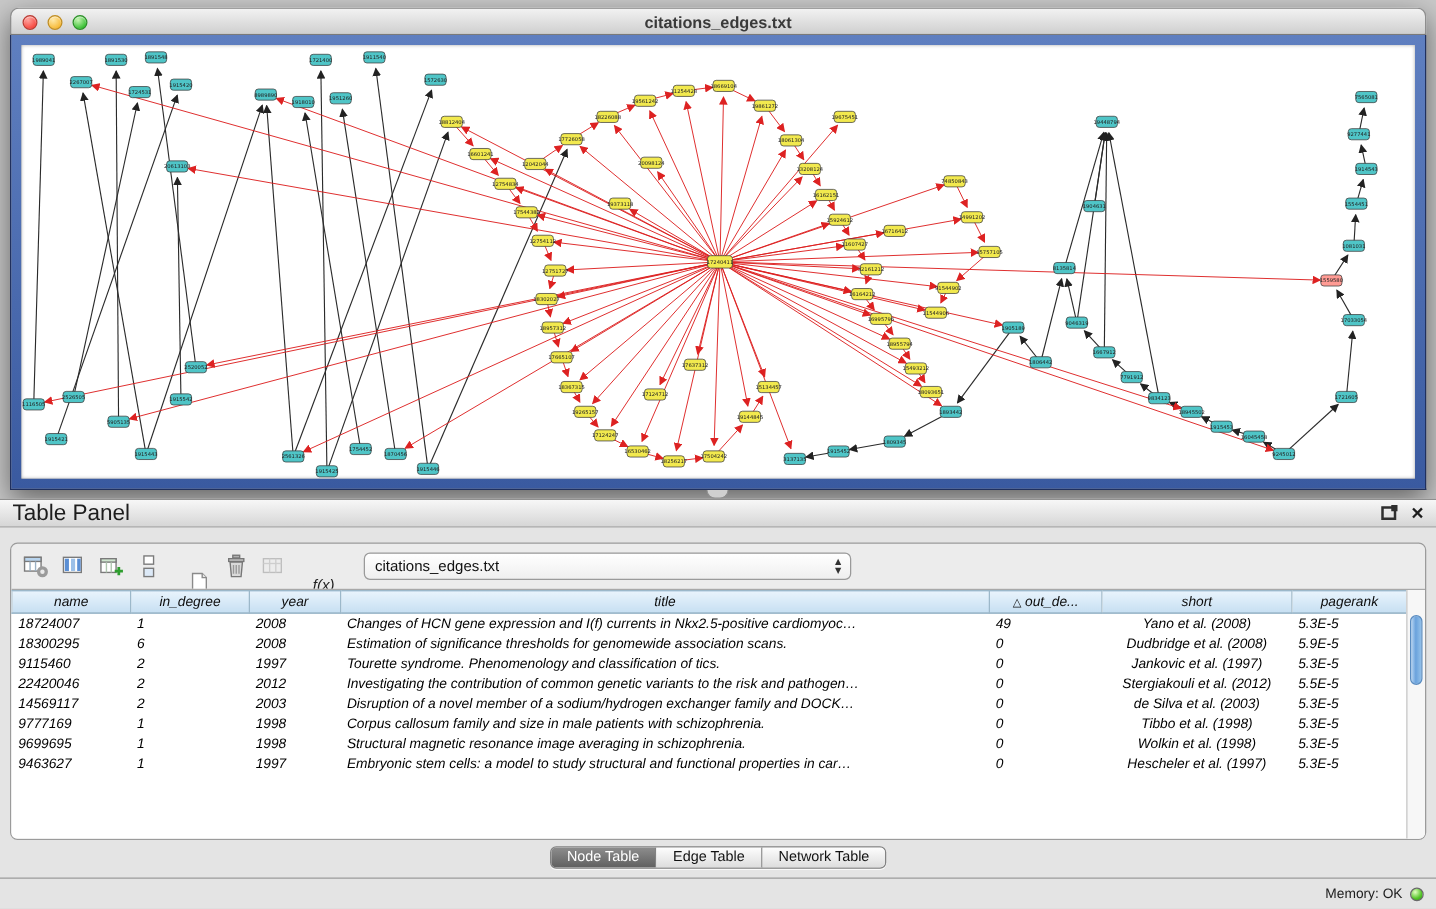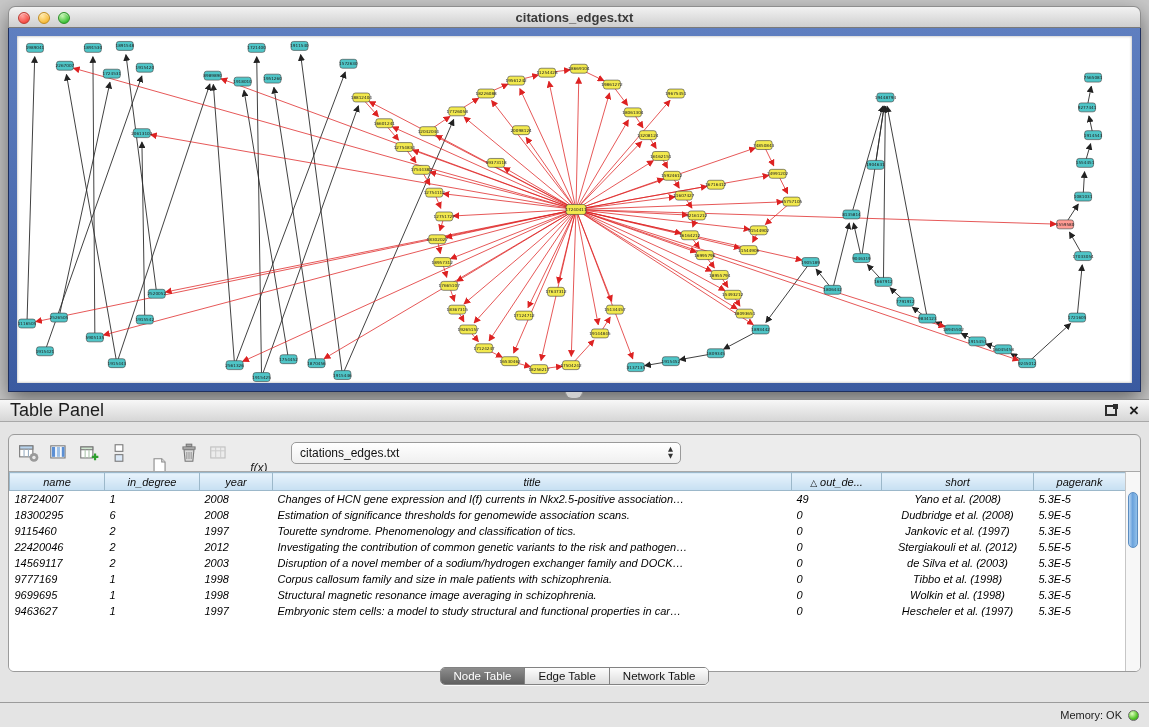--- a/index.html
+++ b/index.html
@@ -56,21 +56,21 @@
   table.data th { height:18px; background:linear-gradient(#e8f3fc,#c6dff2); border:1px solid #9cb8ca;
                   font-size:11px; font-weight:normal; color:#0c0c0c; padding:0 2px;
                   overflow:hidden; white-space:nowrap; }
   table.data td { height:16px; font-size:11px; padding:0 5px; white-space:nowrap; overflow:hidden; color:#000; }
   table.data td.center { text-align:center; }
   .sort-glyph { font-family:"DejaVu Sans", sans-serif; font-size:9px; margin-right:3px; }
   .vscroll { width:15px; background:#f7f7f7; border-left:1px solid #c6c6c6; position:relative; }
   .vthumb { position:absolute; left:2px; right:2px; top:20px; height:56px; border-radius:7px;
             background:linear-gradient(90deg,#b9d6f3,#6aa2dc 45%,#93c1ea); border:1px solid #5a8cc0; }
 
-  .tabs-row { position:absolute; left:0; right:0; top:267px; display:flex; justify-content:center; }
+  .tabs-row { position:absolute; left:0; right:0; top:277px; display:flex; justify-content:center; }
   .tabs { display:flex; border:1px solid #828282; border-radius:5px; overflow:hidden;
           box-shadow:0 1px 0 rgba(255,255,255,.8); }
   .tab { padding:2px 13px; font-size:11.5px; background:linear-gradient(#fdfdfd,#dddddd);
          color:#111; border:none; border-right:1px solid #828282; }
   .tab:last-child { border-right:none; }
   .tab.selected { background:linear-gradient(#8d8d8d,#606060); color:#fff; }
 
   .status-bar { position:absolute; left:0; right:0; bottom:0; height:23px; border-top:1px solid #9b9b9b;
                 display:flex; align-items:center; justify-content:flex-end; padding:12px 10px; gap:6px;
                 background:#e4e4e4; }
@@ -741,21 +741,21 @@
                 <th><span class="sort-glyph">△</span>out_de...</th>
                 <th>short</th>
                 <th>pagerank</th>
               </tr>
             </thead>
           <tbody>
               <tr>
                 <td>18724007</td>
                 <td>1</td>
                 <td>2008</td>
-                <td>Changes of HCN gene expression and I(f) currents in Nkx2.5-positive association…</td>
+                <td>Changes of HCN gene expression and I(f) currents in Nkx2.5-positive cardiomyoc…</td>
                 <td>49</td>
                 <td class="center">Yano et al. (2008)</td>
                 <td>5.3E-5</td>
               </tr>
               <tr>
                 <td>18300295</td>
                 <td>6</td>
                 <td>2008</td>
                 <td>Estimation of significance thresholds for genomewide association scans.</td>
                 <td>0</td>

